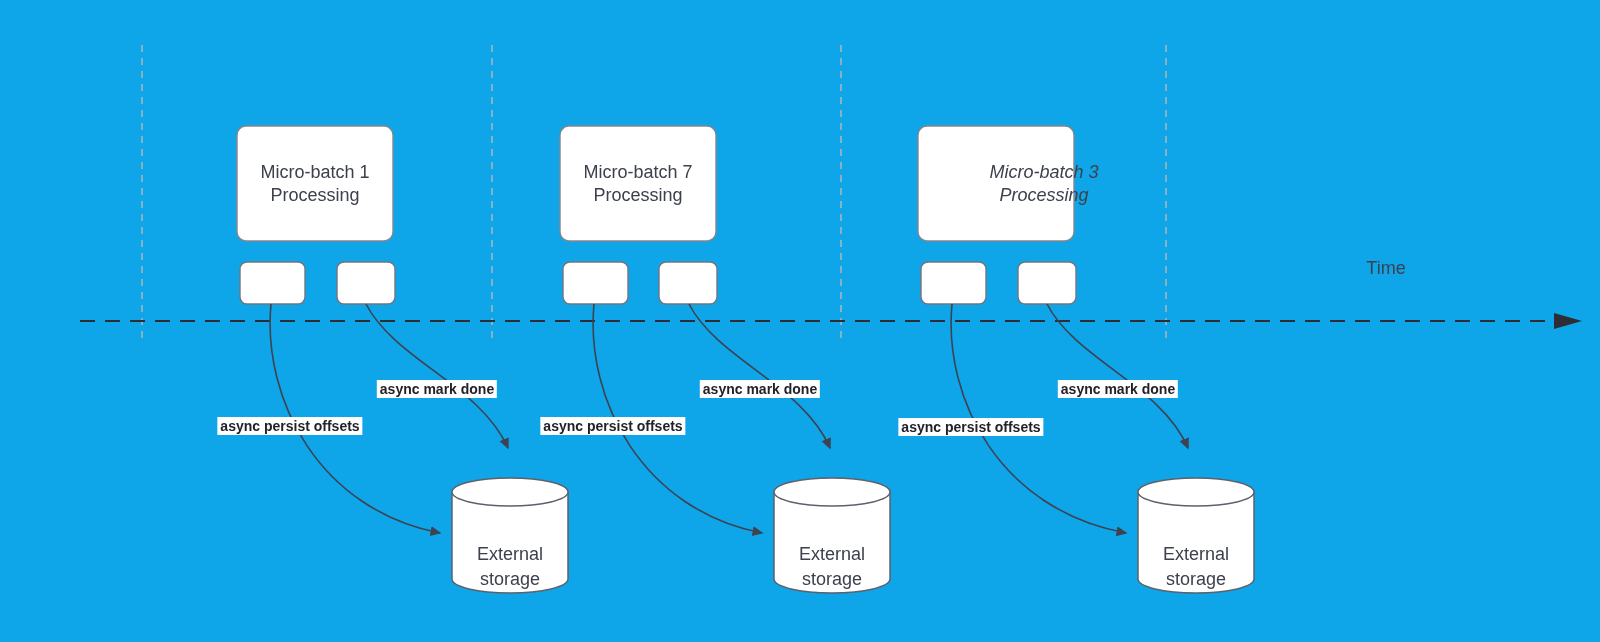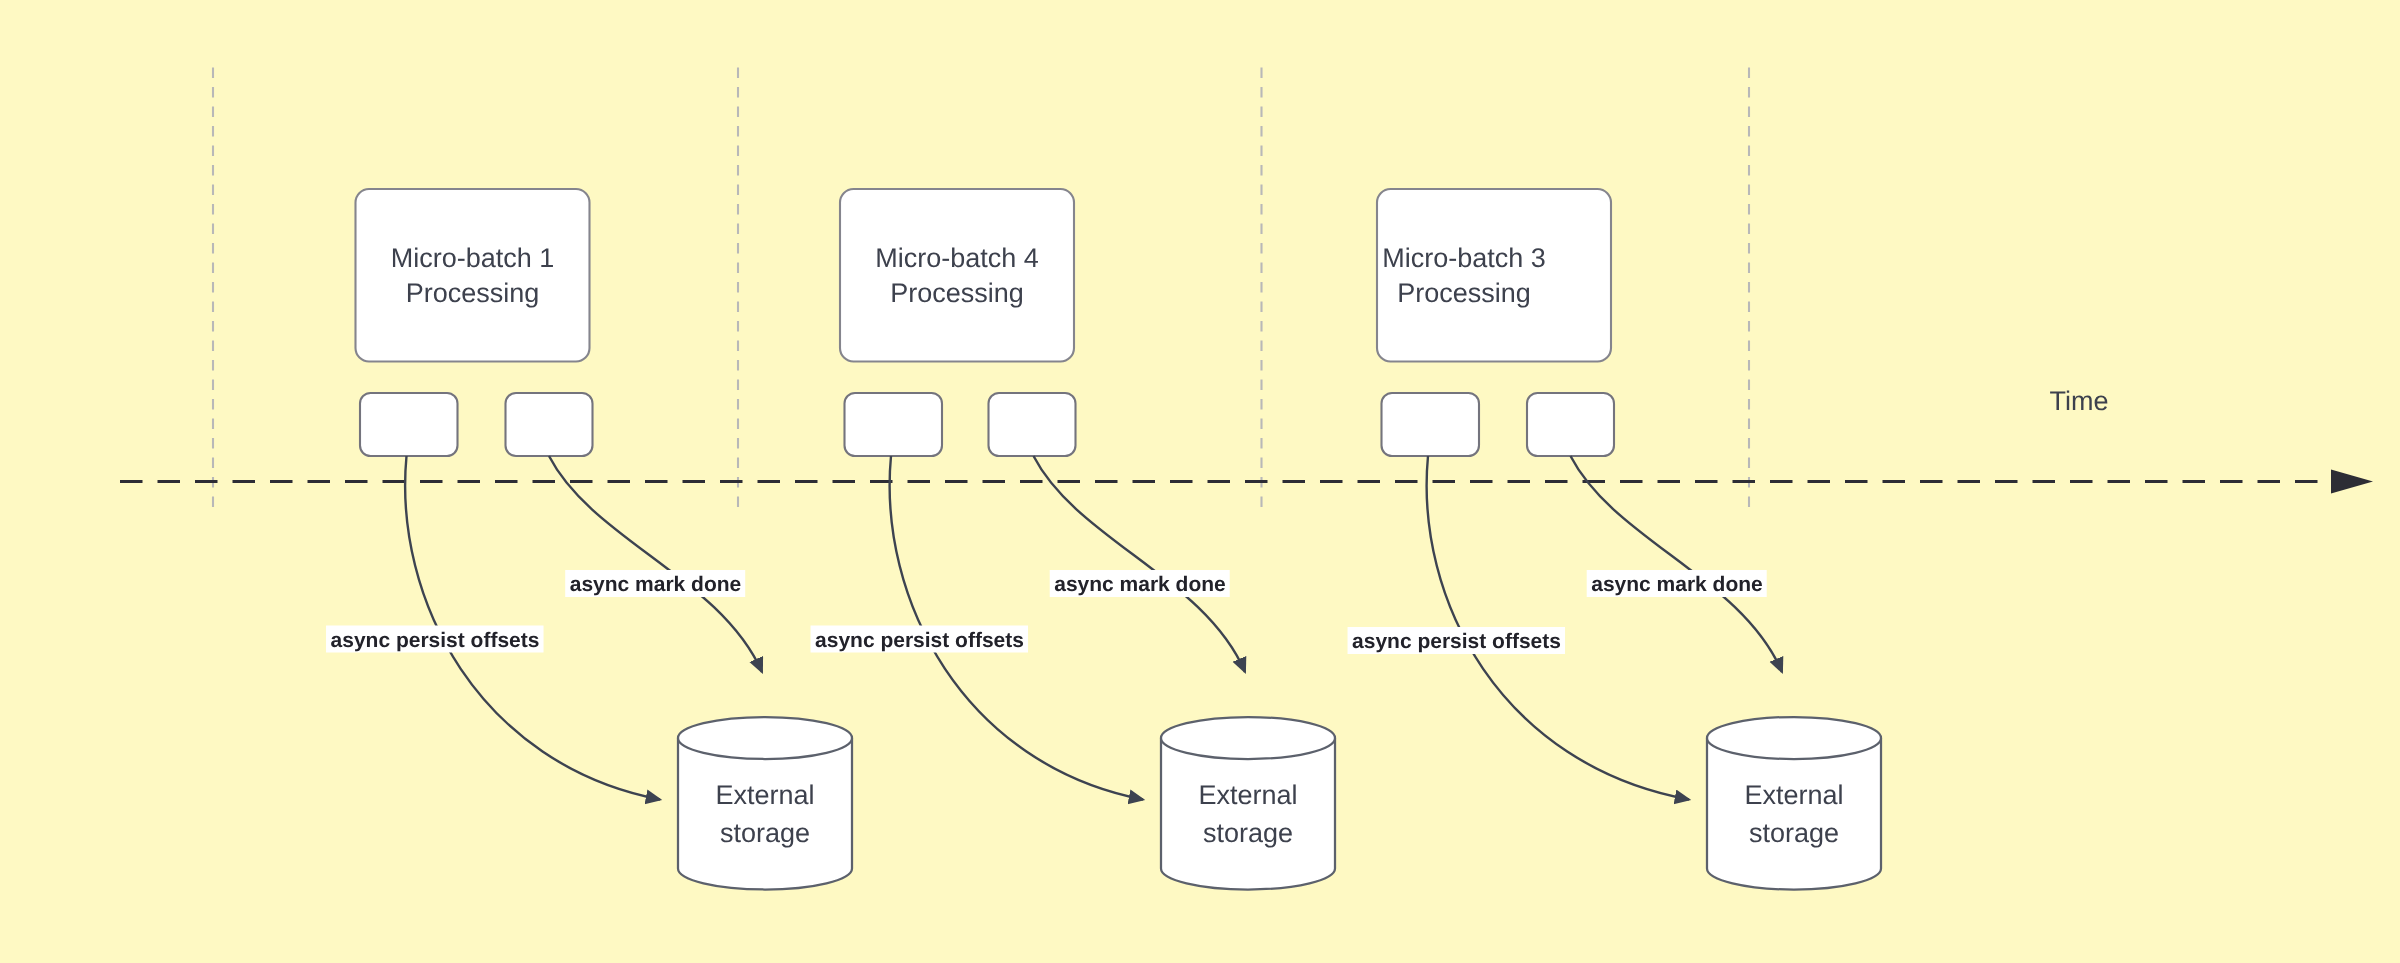--- a/index.html
+++ b/index.html
@@ -5,21 +5,21 @@
   html, body {
     margin: 0;
     padding: 0;
     background: #ffffff;
     font-family: "Liberation Sans", sans-serif;
   }
   .canvas {
     position: relative;
     width: 1600px;
     height: 642px;
-    background: #fef9c3;
+    background: #0ea5e9;
     overflow: hidden;
   }
   svg.layer {
     position: absolute;
     left: 0;
     top: 0;
   }
   .abs {
     position: absolute;
     transform: translate(-50%, -50%);
@@ -30,20 +30,21 @@
     color: #3d414d;
     font-size: 18px;
     line-height: 23px;
     font-weight: 400;
   }
   .storage-label {
     color: #3d414d;
     font-size: 18px;
     line-height: 25px;
     font-weight: 400;
+    margin-top: 24px;
   }
   .conn-label {
     color: #22222a;
     font-size: 14px;
     font-weight: 700;
     background: #ffffff;
     padding: 1px 3px;
   }
   .time-label {
     color: #3d414d;
@@ -110,31 +111,31 @@
     <div>Processing</div>
   </div>
   <div class="abs conn-label" style="left:290px; top:426px;">async persist offsets</div>
   <div class="abs conn-label" style="left:437px; top:389px;">async mark done</div>
   <div class="abs storage-label" style="left:510px; top:543px;">
     <div>External</div>
     <div>storage</div>
   </div>
 
   <div class="abs box-label" style="left:638px; top:184px;">
-    <div>Micro-batch 4</div>
+    <div>Micro-batch 7</div>
     <div>Processing</div>
   </div>
   <div class="abs conn-label" style="left:613px; top:426px;">async persist offsets</div>
   <div class="abs conn-label" style="left:760px; top:389px;">async mark done</div>
   <div class="abs storage-label" style="left:832px; top:543px;">
     <div>External</div>
     <div>storage</div>
   </div>
 
-  <div class="abs box-label" style="left:976px; top:184px;">
+  <div class="abs box-label" style="left:1044px; top:184px;font-style:italic;">
     <div>Micro-batch 3</div>
     <div>Processing</div>
   </div>
   <div class="abs conn-label" style="left:971px; top:427px;">async persist offsets</div>
   <div class="abs conn-label" style="left:1118px; top:389px;">async mark done</div>
   <div class="abs storage-label" style="left:1196px; top:543px;">
     <div>External</div>
     <div>storage</div>
   </div>
 

